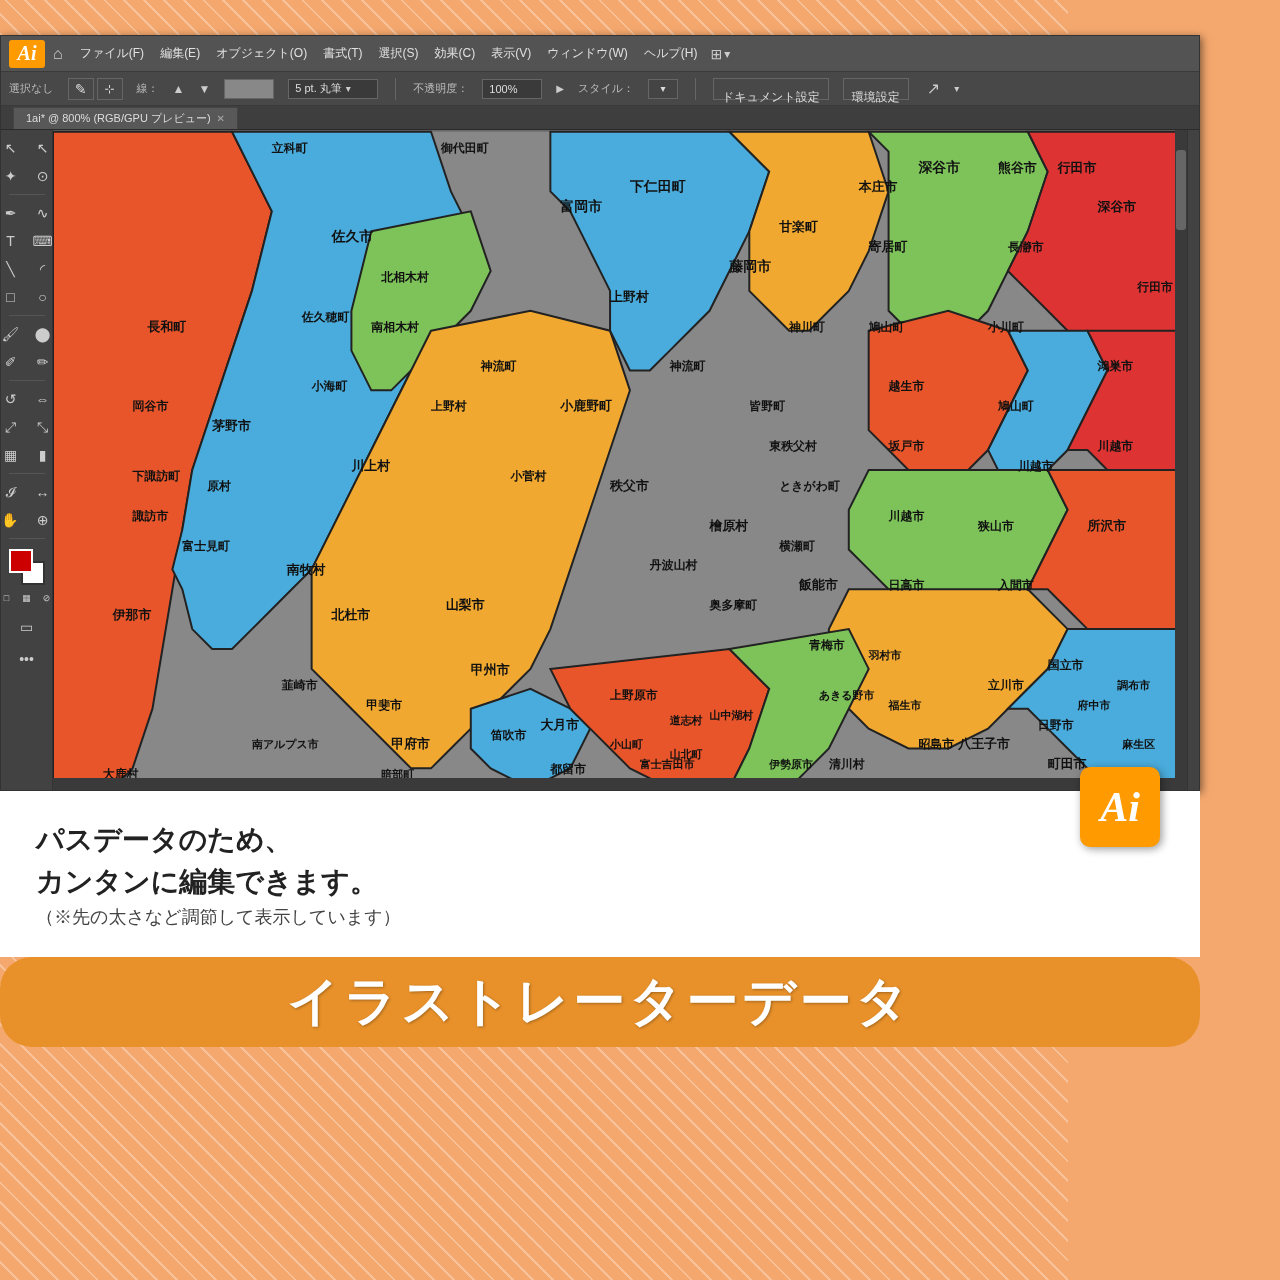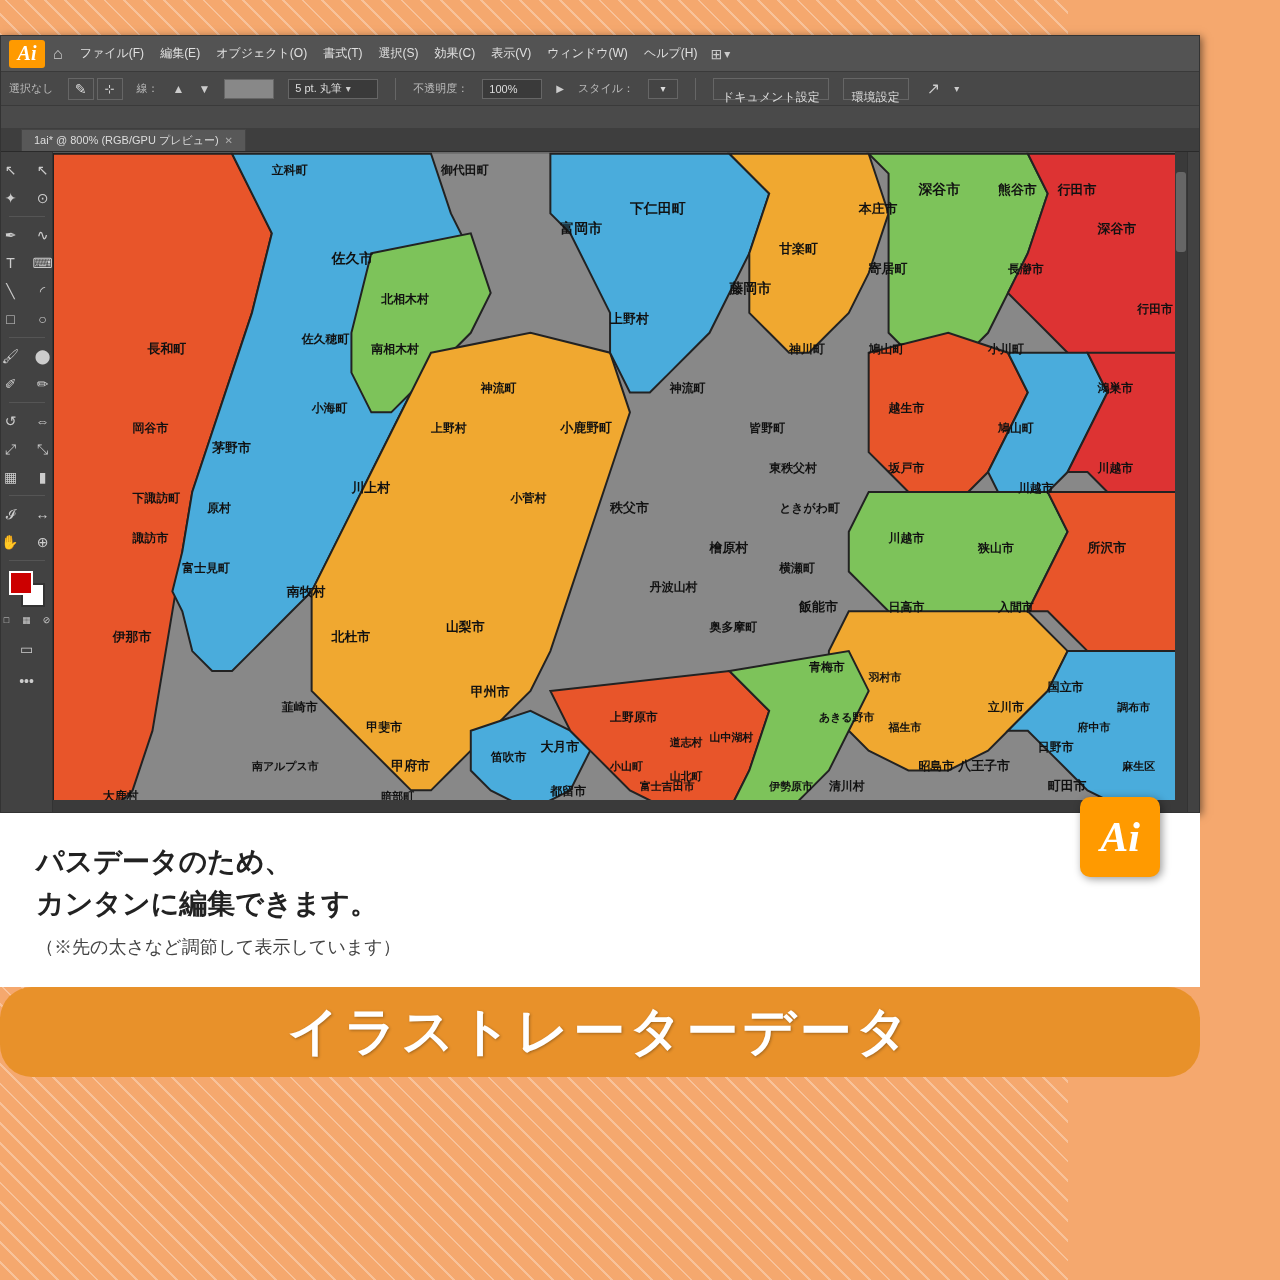--- a/index.html
+++ b/index.html
@@ -135,23 +135,22 @@
       padding: 10px 8px;
       cursor: pointer;
     }
 
     
     .doc-tabs {
       background: #3e3e3e;
       height: 24px;
       display: flex;
       align-items: center;
-      padding: 0 20px;
+      padding: 0 12px;
       border-bottom: 1px solid #2a2a2a;
-      margin-top: 22px;
     }
 
     .doc-tab {
       background: #585858;
       color: #ddd;
       font-size: 11px;
       padding: 3px 12px;
       border: 1px solid #444;
       border-bottom: none;
       display: flex;
@@ -246,21 +245,21 @@
       margin: 0;
       min-height: 150px;
       position: relative;
     }
 
     .info-text-main {
       font-size: 28px;
       font-weight: bold;
       color: #222;
       line-height: 1.5;
-      margin-bottom: 10px;
+      margin-bottom: 2px;
     }
 
     .info-text-sub {
       font-size: 18px;
       color: #444;
     }
 
     
     .bottom-section {
       background: #e8912a;

